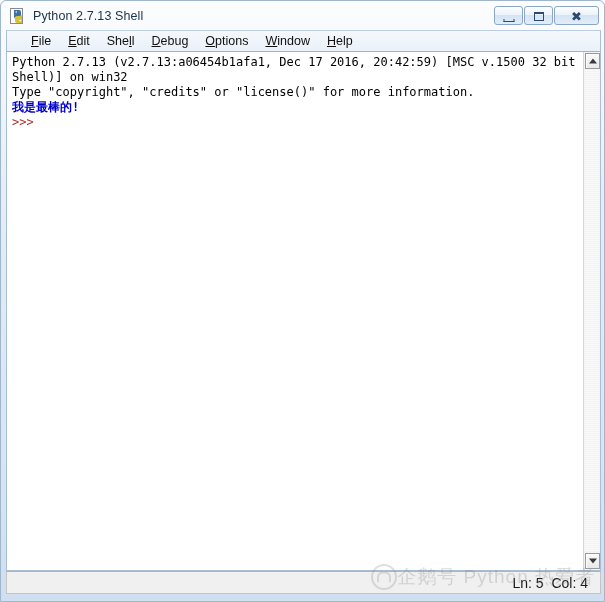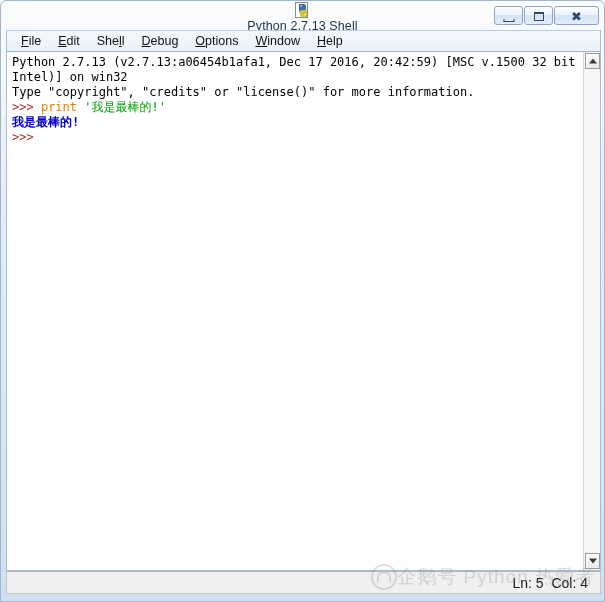--- a/index.html
+++ b/index.html
@@ -36,21 +36,20 @@
 
   
   .titlebar {
     position: absolute;
     left: 1px; top: 1px;
     width: 601px;
     height: 28px;
     display: flex;
     align-items: center;
     border-radius: 5px 5px 0 0;
-    flex-direction: column;
   }
   .title-icon {
     width: 17px;
     height: 17px;
     margin-left: 8px;
     margin-right: 6px;
     position: relative;
     flex: 0 0 auto;
   }
   .title-text {
@@ -116,21 +115,21 @@
     top: 29px;
     width: 595px;
     height: 21px;
     background: linear-gradient(180deg, #f4f8fc 0%, #eaf1f9 100%);
     border-left: 1px solid #a8bed5;
     border-right: 1px solid #a8bed5;
     border-top: 1px solid #bccfe2;
     box-sizing: border-box;
     display: flex;
     align-items: center;
-    padding-left: 6px;
+    padding-left: 16px;
   }
   .menu-item {
     font-size: 12.5px;
     color: #111111;
     padding: 1px 9px 1px 8px;
     white-space: nowrap;
     cursor: default;
   }
   .menu-item u {
     text-decoration: underline;
@@ -309,23 +308,22 @@
     <div class="menu-item">She<u>l</u>l</div>
     <div class="menu-item"><u>D</u>ebug</div>
     <div class="menu-item"><u>O</u>ptions</div>
     <div class="menu-item"><u>W</u>indow</div>
     <div class="menu-item"><u>H</u>elp</div>
   </div>
 
   <div class="textarea-wrap">
     <div class="console">
       <div class="cline">Python 2.7.13 (v2.7.13:a06454b1afa1, Dec 17 2016, 20:42:59) [MSC v.1500 32 bit (</div>
-      <div class="cline">Intel)] on win32</div>
+      <div class="cline">Shell)] on win32</div>
       <div class="cline">Type "copyright", "credits" or "license()" for more information.</div>
-      <div class="cline"><span class="tok-prompt">&gt;&gt;&gt; </span><span class="tok-kw">print</span><span> </span><span class="tok-str">'我是最棒的!'</span></div>
       <div class="cline tok-out">我是最棒的!</div>
       <div class="cline tok-prompt">&gt;&gt;&gt;</div>
     </div>
 
     <div class="vscroll">
       <div class="sb-btn up">
         <span class="arrow-up"></span>
       </div>
       <div class="sb-track"></div>
       <div class="sb-btn down">

